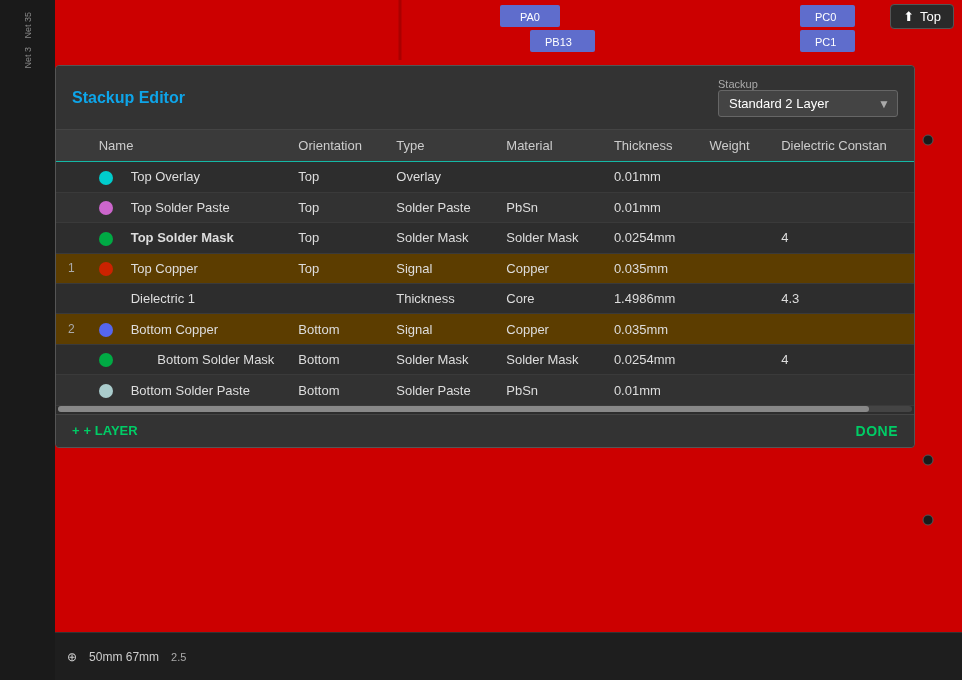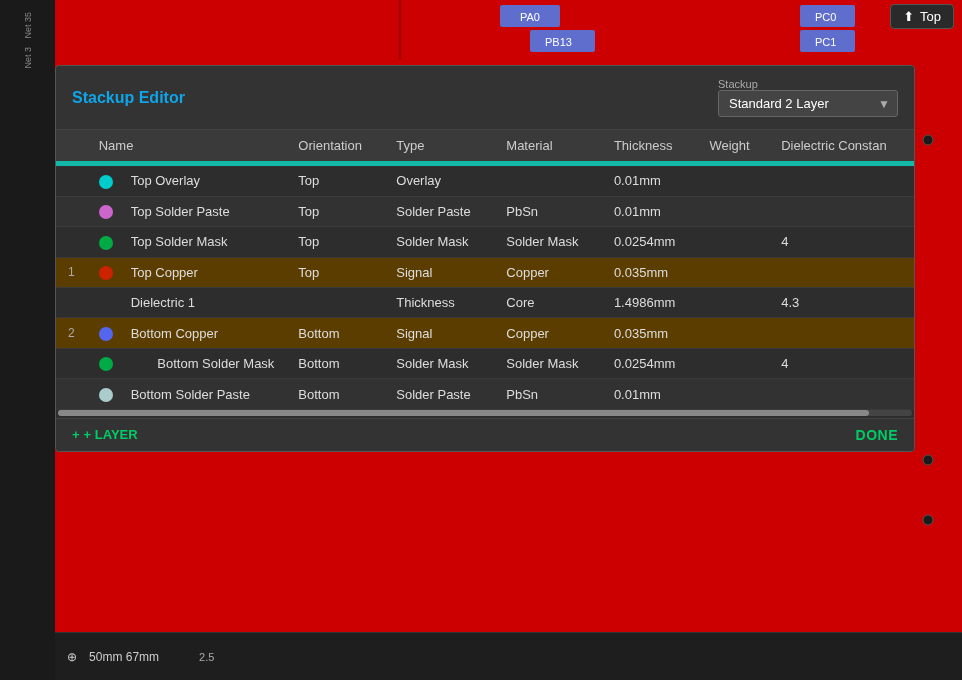--- a/index.html
+++ b/index.html
@@ -130,21 +130,21 @@
       overflow-x: hidden;
     }
 
     table {
       width: 100%;
       border-collapse: collapse;
     }
 
     thead tr {
       background: #3a3a3a;
-      border-bottom: 5px solid #14b8a6;
+      border-bottom: 1px solid #14b8a6;
     }
 
     thead th {
       color: #cccccc;
       text-align: left;
       padding: 8px 12px;
       font-weight: 500;
       font-size: 13px;
     }
 
@@ -283,21 +283,20 @@
       color: #cccccc;
       font-size: 12px;
       display: flex;
       align-items: center;
       gap: 4px;
     }
 
     .status-indicator {
       color: #aaa;
       font-size: 11px;
-      margin-left: 28px;
     }
 
     
     .pcb-canvas {
       position: absolute;
       inset: 0;
       z-index: 1;
     }
   </style>
 </head>
@@ -398,21 +397,21 @@
               <td>Top</td>
               <td>Solder Paste</td>
               <td>PbSn</td>
               <td>0.01mm</td>
               <td></td>
               <td></td>
             </tr>
             <tr>
               <td></td>
               <td style="width: 20px; padding-right: 0px;"><span class="layer-color" style="background-color: rgb(0, 170, 68);"></span></td>
-              <td style="min-width: 150px;">Top Solder Mask</td>
+              <td style="min-width: 150px; font-weight: bold;">Top Solder Mask</td>
               <td>Top</td>
               <td>Solder Mask</td>
               <td>Solder Mask</td>
               <td>0.0254mm</td>
               <td></td>
               <td>4</td>
             </tr>
             <tr class="highlighted">
               <td>1</td>
               <td style="width: 20px; padding-right: 0px;"><span class="layer-color" style="background-color: rgb(204, 34, 0);"></span></td>

